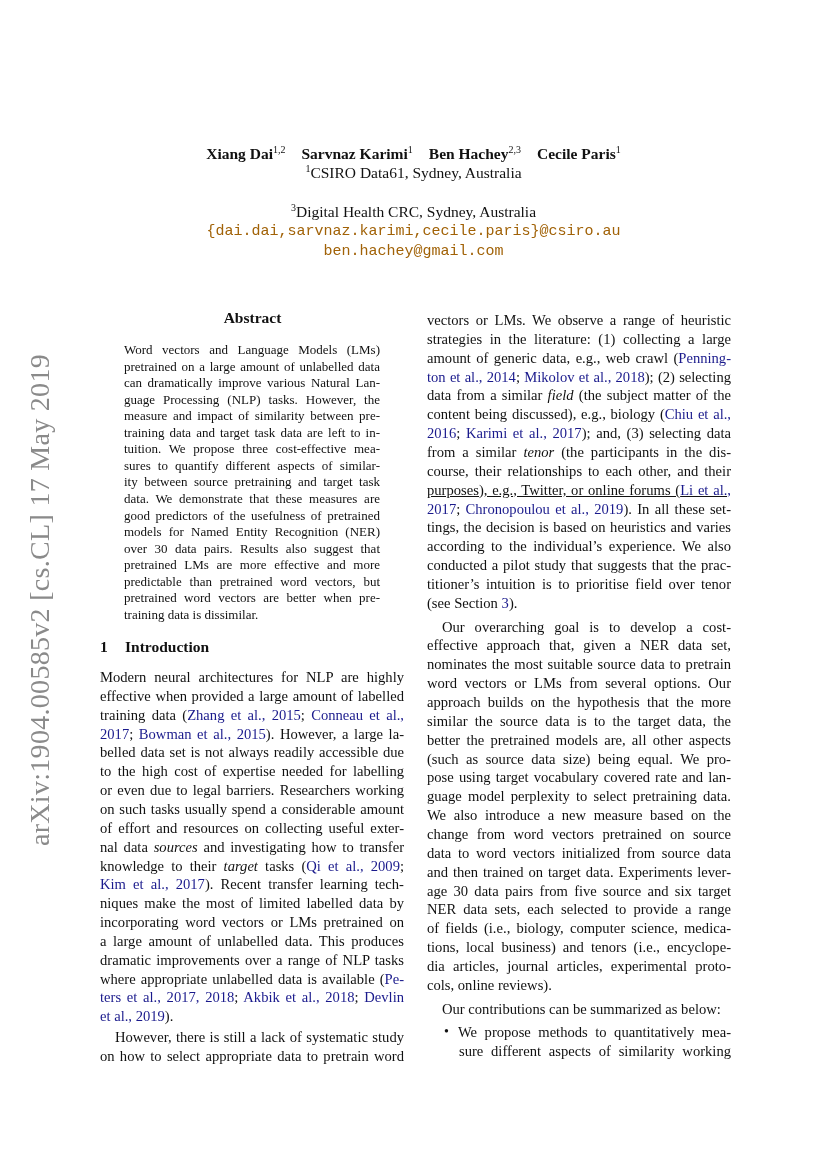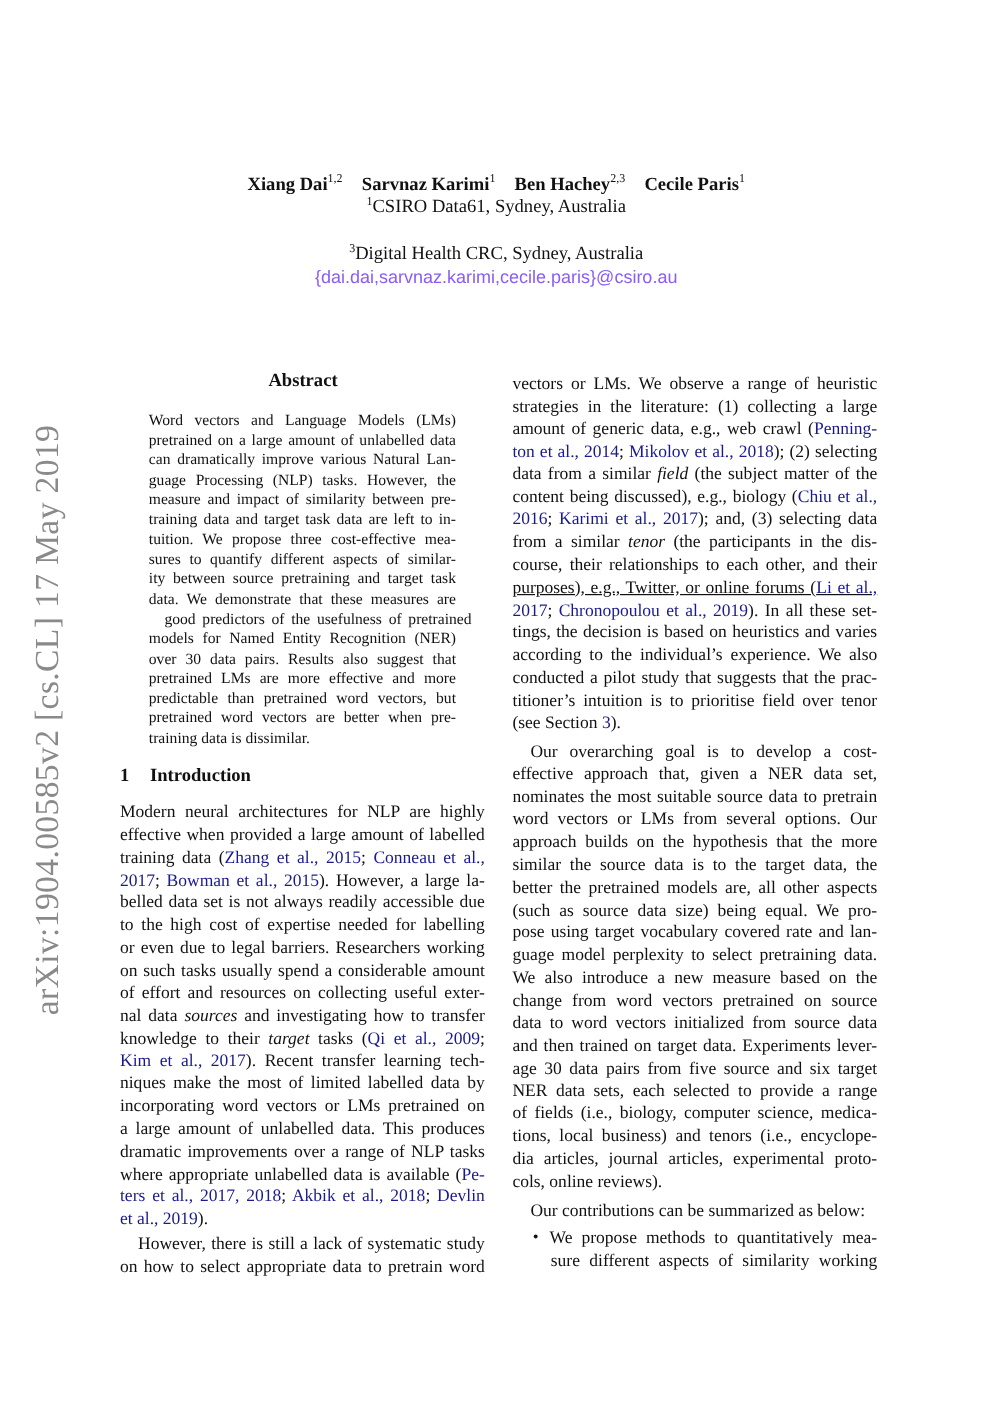--- a/index.html
+++ b/index.html
@@ -14,21 +14,21 @@
 
   .title { position: absolute; left: 0; width: 827px; top: 95px; text-align: center;
            font-weight: bold; font-size: 19.5px; }
   .authors { position: absolute; left: 0; width: 827px; top: 144px; text-align: center;
              font-size: 15.5px; }
   .authors .author { font-weight: bold; margin: 0 8px; }
   .authors sup { font-weight: normal; font-size: 10px; vertical-align: 6px; }
   .affil { position: absolute; left: 0; width: 827px; text-align: center; font-size: 15.5px; }
   .affil sup { font-size: 10px; vertical-align: 6px; }
   .email { position: absolute; left: 0; width: 827px; text-align: center;
-           font-family: Liberation Sans, sans-serif; font-size: 15px; color: #8b5cf6; }
+           font-family: Liberation Mono, monospace; font-size: 15px; color: #a16207; }
 
   .abstract-heading { position: absolute; left: 100px; width: 305px; top: 309px; text-align: center;
                       font-weight: bold; font-size: 15.5px; }
 
   .line { position: absolute; white-space: nowrap; text-align: justify; text-align-last: justify; }
   .line.last { text-align-last: left; }
   .abs { left: 124px; width: 256px; font-size: 13px; line-height: 16px; }
   .col1 { left: 100px; width: 304px; font-size: 14.6px; line-height: 18px; }
   .col2 { left: 427px; width: 304px; font-size: 14.6px; line-height: 18px; }
   .indent { padding-left: 15px; box-sizing: border-box; }
@@ -52,34 +52,35 @@
 
   <div class="authors" id="authors"><span class="author">Xiang Dai<sup>1,2</sup></span><span class="author">Sarvnaz Karimi<sup>1</sup></span><span class="author">Ben Hachey<sup>2,3</sup></span><span class="author">Cecile Paris<sup>1</sup></span></div>
 
   <div class="affil" style="top:163px">
     <sup>1</sup><span>CSIRO Data61, Sydney, Australia</span>
   </div>
   <div class="affil" style="top:202px">
     <sup>3</sup><span>Digital Health CRC, Sydney, Australia</span>
   </div>
   <div class="email" style="top:223px">{dai.dai,sarvnaz.karimi,cecile.paris}@csiro.au</div>
+  <div class="email" style="top:243px">ben.hachey@gmail.com</div>
 
   <div class="abstract-heading">Abstract</div>
   <div id="abstract-body">
       <div class="line abs" style="top: 342px;">Word vectors and Language Models (LMs)</div>
       <div class="line abs" style="top: 358.55px;">pretrained on a large amount of unlabelled data</div>
       <div class="line abs" style="top: 375.1px;">can dramatically improve various Natural Lan-</div>
       <div class="line abs" style="top: 391.65px;">guage Processing (NLP) tasks. However, the</div>
       <div class="line abs" style="top: 408.2px;">measure and impact of similarity between pre-</div>
       <div class="line abs" style="top: 424.75px;">training data and target task data are left to in-</div>
       <div class="line abs" style="top: 441.3px;">tuition. We propose three cost-effective mea-</div>
       <div class="line abs" style="top: 457.85px;">sures to quantify different aspects of similar-</div>
       <div class="line abs" style="top: 474.4px;">ity between source pretraining and target task</div>
       <div class="line abs" style="top: 490.95px;">data. We demonstrate that these measures are</div>
-      <div class="line abs" style="top: 507.5px; margin-left: 13px;">good predictors of the usefulness of pretrained</div>
+      <div class="line abs" style="top: 507.5px;">good predictors of the usefulness of pretrained</div>
       <div class="line abs" style="top: 524.05px;">models for Named Entity Recognition (NER)</div>
       <div class="line abs" style="top: 540.6px;">over 30 data pairs. Results also suggest that</div>
       <div class="line abs" style="top: 557.15px;">pretrained LMs are more effective and more</div>
       <div class="line abs" style="top: 573.7px;">predictable than pretrained word vectors, but</div>
       <div class="line abs" style="top: 590.25px;">pretrained word vectors are better when pre-</div>
       <div class="line abs last" style="top: 606.8px;">training data is dissimilar.</div>
     </div>
 
   <div class="sec-heading">
     <span class="num">1</span><span>Introduction</span>

